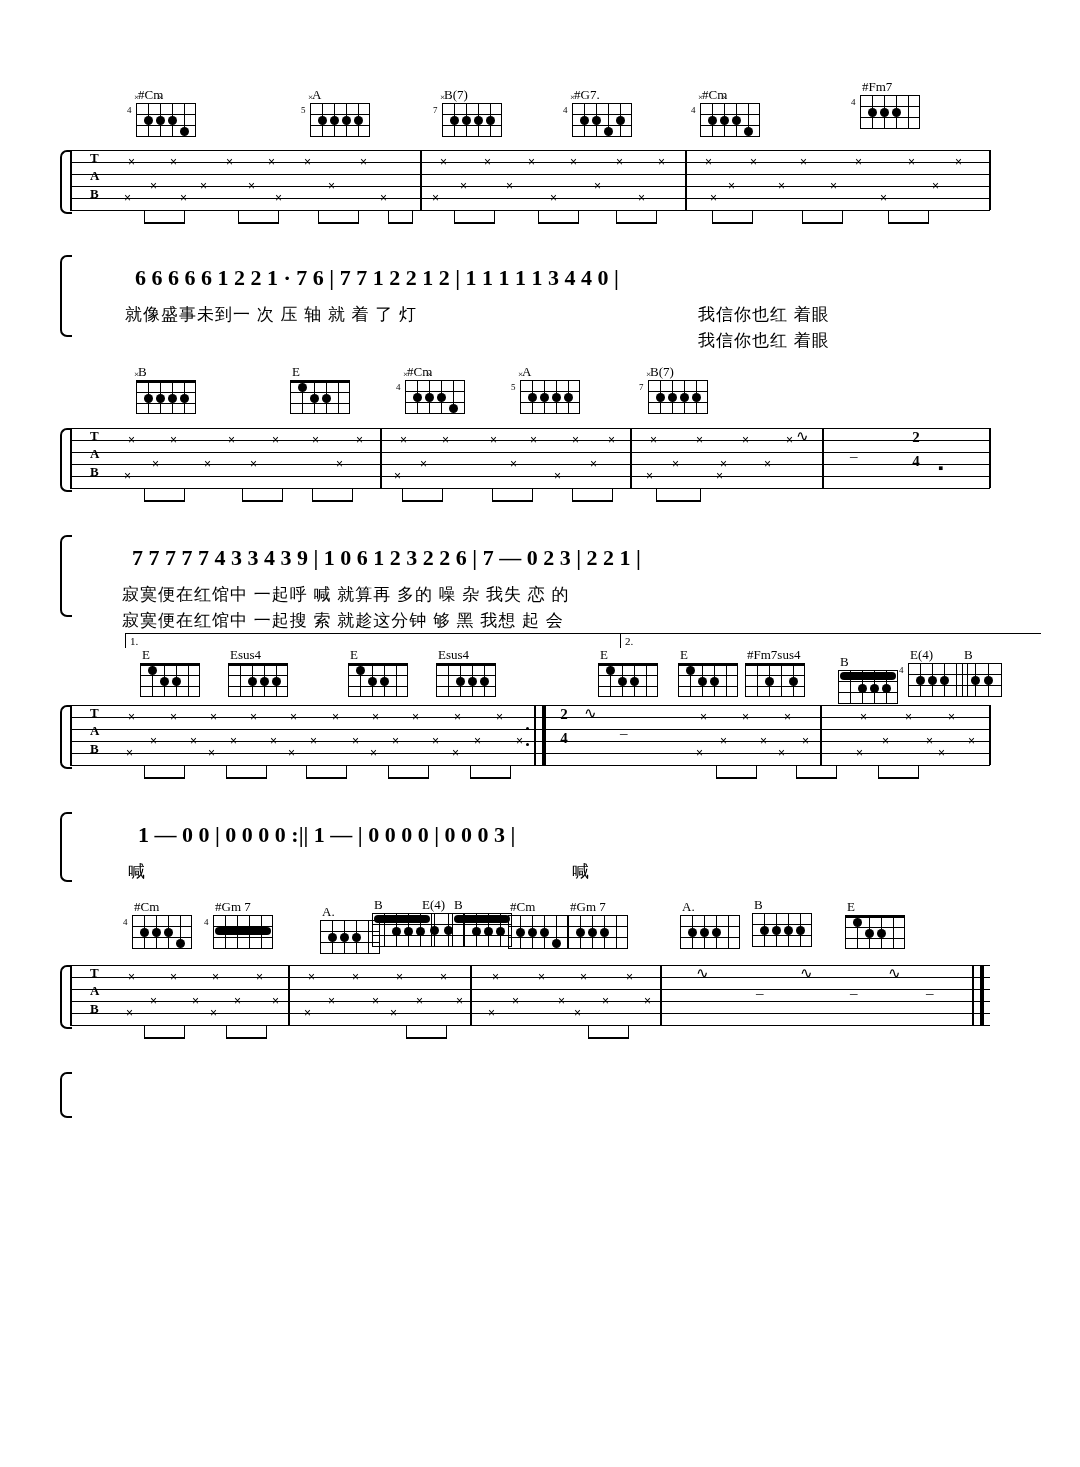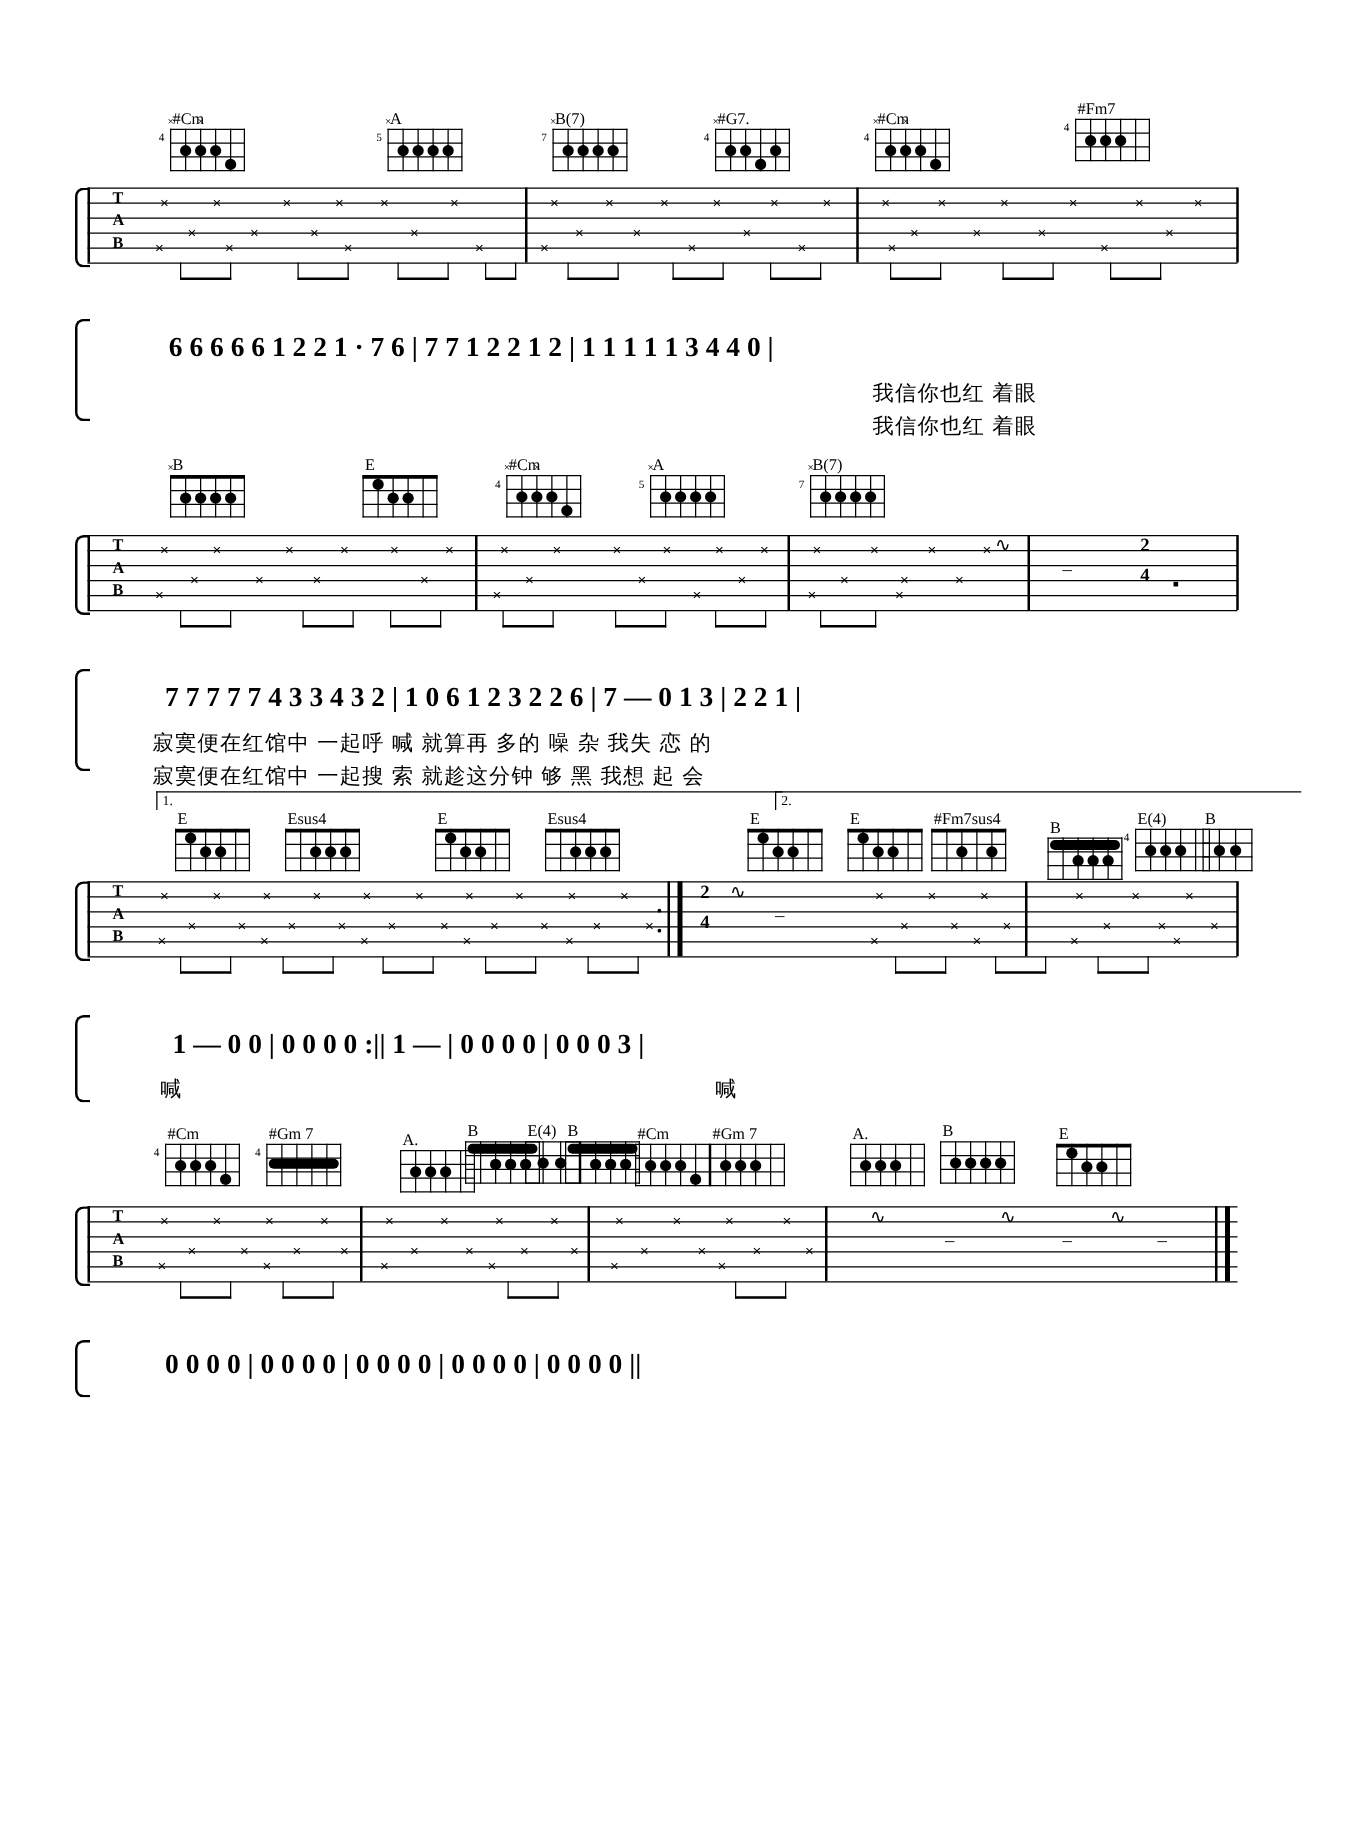--- a/index.html
+++ b/index.html
@@ -262,20 +262,21 @@
       <div class="stem" style="left:782px;top:60px;height:14px;"></div>
     <div class="beam" style="left:742px;top:72px;width:41px;"></div>
     <div class="stem" style="left:828px;top:60px;height:14px;"></div>
       <div class="stem" style="left:868px;top:60px;height:14px;"></div>
     <div class="beam" style="left:828px;top:72px;width:41px;"></div>
   </div>
 
   <div class="system" style="left:60px;top:255px;width:930px;height:95px;">
     <div class="brace" style="left:0;top:0;height:78px;"></div>
     <div class="numline" style="left:75px;top:10px;">6 6 6 6 6  1 2 2 1 ·  7 6  |  7    7 1 2 2  1 2   |  1 1 1 1 1  3 4 4     0   |</div>
+    <div class="lyric" style="left:65px;top:48px;">就像盛事未到一 次 压 轴  就   着 了 灯</div>
     <div class="lyric" style="left:638px;top:48px;">我信你也红 着眼</div>
     <div class="lyric" style="left:638px;top:74px;">我信你也红 着眼</div>
   </div>
 
   <div class="chord" style="left:136px;top:365px;">
     <div class="cname">B</div>
     <div class="grid">
       <div class="nut"></div>
       <div class="vs" style="left:0;"></div>
         <div class="vs" style="left:12px;"></div>
@@ -451,21 +452,21 @@
     <div class="stem" style="left:512px;top:60px;height:14px;"></div>
       <div class="stem" style="left:552px;top:60px;height:14px;"></div>
     <div class="beam" style="left:512px;top:72px;width:41px;"></div>
     <div class="stem" style="left:596px;top:60px;height:14px;"></div>
       <div class="stem" style="left:640px;top:60px;height:14px;"></div>
     <div class="beam" style="left:596px;top:72px;width:45px;"></div>
   </div>
 
   <div class="system" style="left:60px;top:535px;width:930px;height:100px;">
     <div class="brace" style="left:0;top:0;height:78px;"></div>
-    <div class="numline" style="left:72px;top:10px;">7 7 7 7 7 4 3 3 4 3 2 | 1    0 6 1 2 3 2 2 6 | 7  —  0  1 3 | 2   2 1 |</div>
+    <div class="numline" style="left:72px;top:10px;">7 7 7 7 7 4 3 3 4 3 9 | 1    0 6 1 2 3 2 2 6 | 7  —  0  2 3 | 2   2 1 |</div>
     <div class="lyric" style="left:62px;top:74px;">寂寞便在红馆中 一起搜 索   就趁这分钟 够 黑    我想  起    会</div>
     <div class="lyric" style="left:62px;top:48px;">寂寞便在红馆中 一起呼 喊   就算再 多的 噪 杂    我失  恋    的</div>
 
     <div class="volta" style="left:65px;top:98px;width:500px;height:14px;"></div>
     <div class="voltaLabel" style="left:70px;top:100px;">1.</div>
     <div class="volta" style="left:560px;top:98px;width:420px;height:14px;"></div>
     <div class="voltaLabel" style="left:565px;top:100px;">2.</div>
   </div>
 
   <div class="chord" style="left:140px;top:648px;">
@@ -1015,16 +1016,15 @@
     <div class="stem" style="left:346px;top:60px;height:14px;"></div>
       <div class="stem" style="left:386px;top:60px;height:14px;"></div>
     <div class="beam" style="left:346px;top:72px;width:41px;"></div>
     <div class="stem" style="left:528px;top:60px;height:14px;"></div>
       <div class="stem" style="left:568px;top:60px;height:14px;"></div>
     <div class="beam" style="left:528px;top:72px;width:41px;"></div>
   </div>
 
   <div class="system" style="left:60px;top:1072px;width:930px;height:50px;">
     <div class="brace" style="left:0;top:0;height:42px;"></div>
-    <div class="numline" style="left:72px;top:6px;">0 0 0 0 | 0 0 0 0 | 0 0 0 0 | 0 0 0 0 | 0 0 0 0 ||</div>
   </div>
 
 </div>
 
 </body></html>

